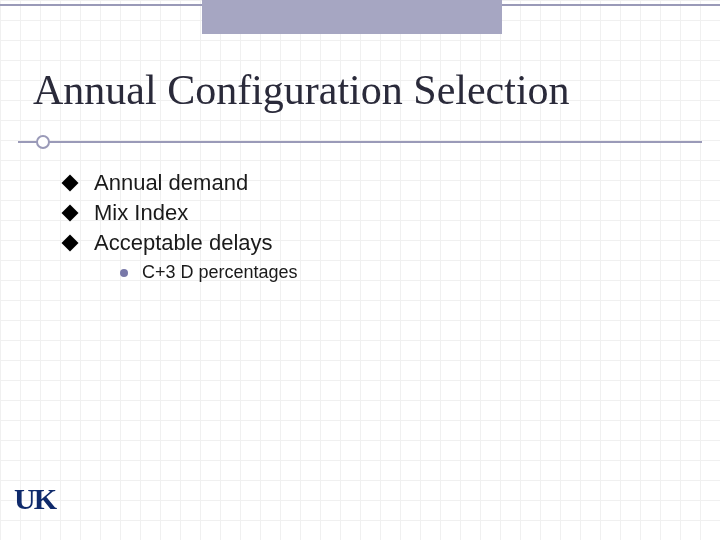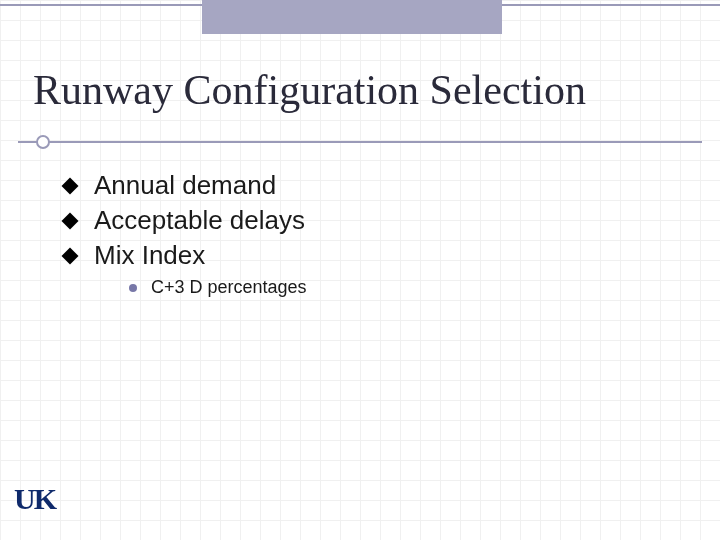--- a/index.html
+++ b/index.html
@@ -80,31 +80,30 @@
   }
   .diamond {
     width: 12px;
     height: 12px;
     background: #000;
     transform: rotate(45deg);
     margin-right: 18px;
     flex-shrink: 0;
   }
   .item-text {
-    font-size: 26px;
+    font-size: 22px;
     color: #1a1a1a;
   }
   .sublist {
     margin-left: 56px;
     margin-top: 6px;
   }
   .subitem {
     display: flex;
     align-items: center;
-    padding-left: 9px;
   }
   .dot {
     width: 8px;
     height: 8px;
     background: #7878a8;
     border-radius: 50%;
     margin-right: 14px;
     flex-shrink: 0;
   }
   .subitem-text {
@@ -124,35 +123,35 @@
     letter-spacing: -2px;
   }
 </style>
 </head>
 <body>
 
 <div class="grid"></div>
 <div class="top-rule"></div>
 <div class="top-block"></div>
 
-<div class="title">Runway Configuration Selection</div>
+<div class="title">Annual Configuration Selection</div>
 <div class="title-rule"></div>
 
 <div class="list">
   <div class="item">
     <div class="diamond"></div>
     <span class="item-text">Annual demand</span>
   </div>
   <div class="item">
     <div class="diamond"></div>
-    <span class="item-text">Acceptable delays</span>
+    <span class="item-text">Mix Index</span>
   </div>
   <div class="item">
     <div class="diamond"></div>
-    <span class="item-text">Mix Index</span>
+    <span class="item-text">Acceptable delays</span>
   </div>
   <div class="sublist">
     <div class="subitem">
       <div class="dot"></div>
       <span class="subitem-text">C+3 D percentages</span>
     </div>
   </div>
 </div>
 
 <div class="logo">UK</div>

